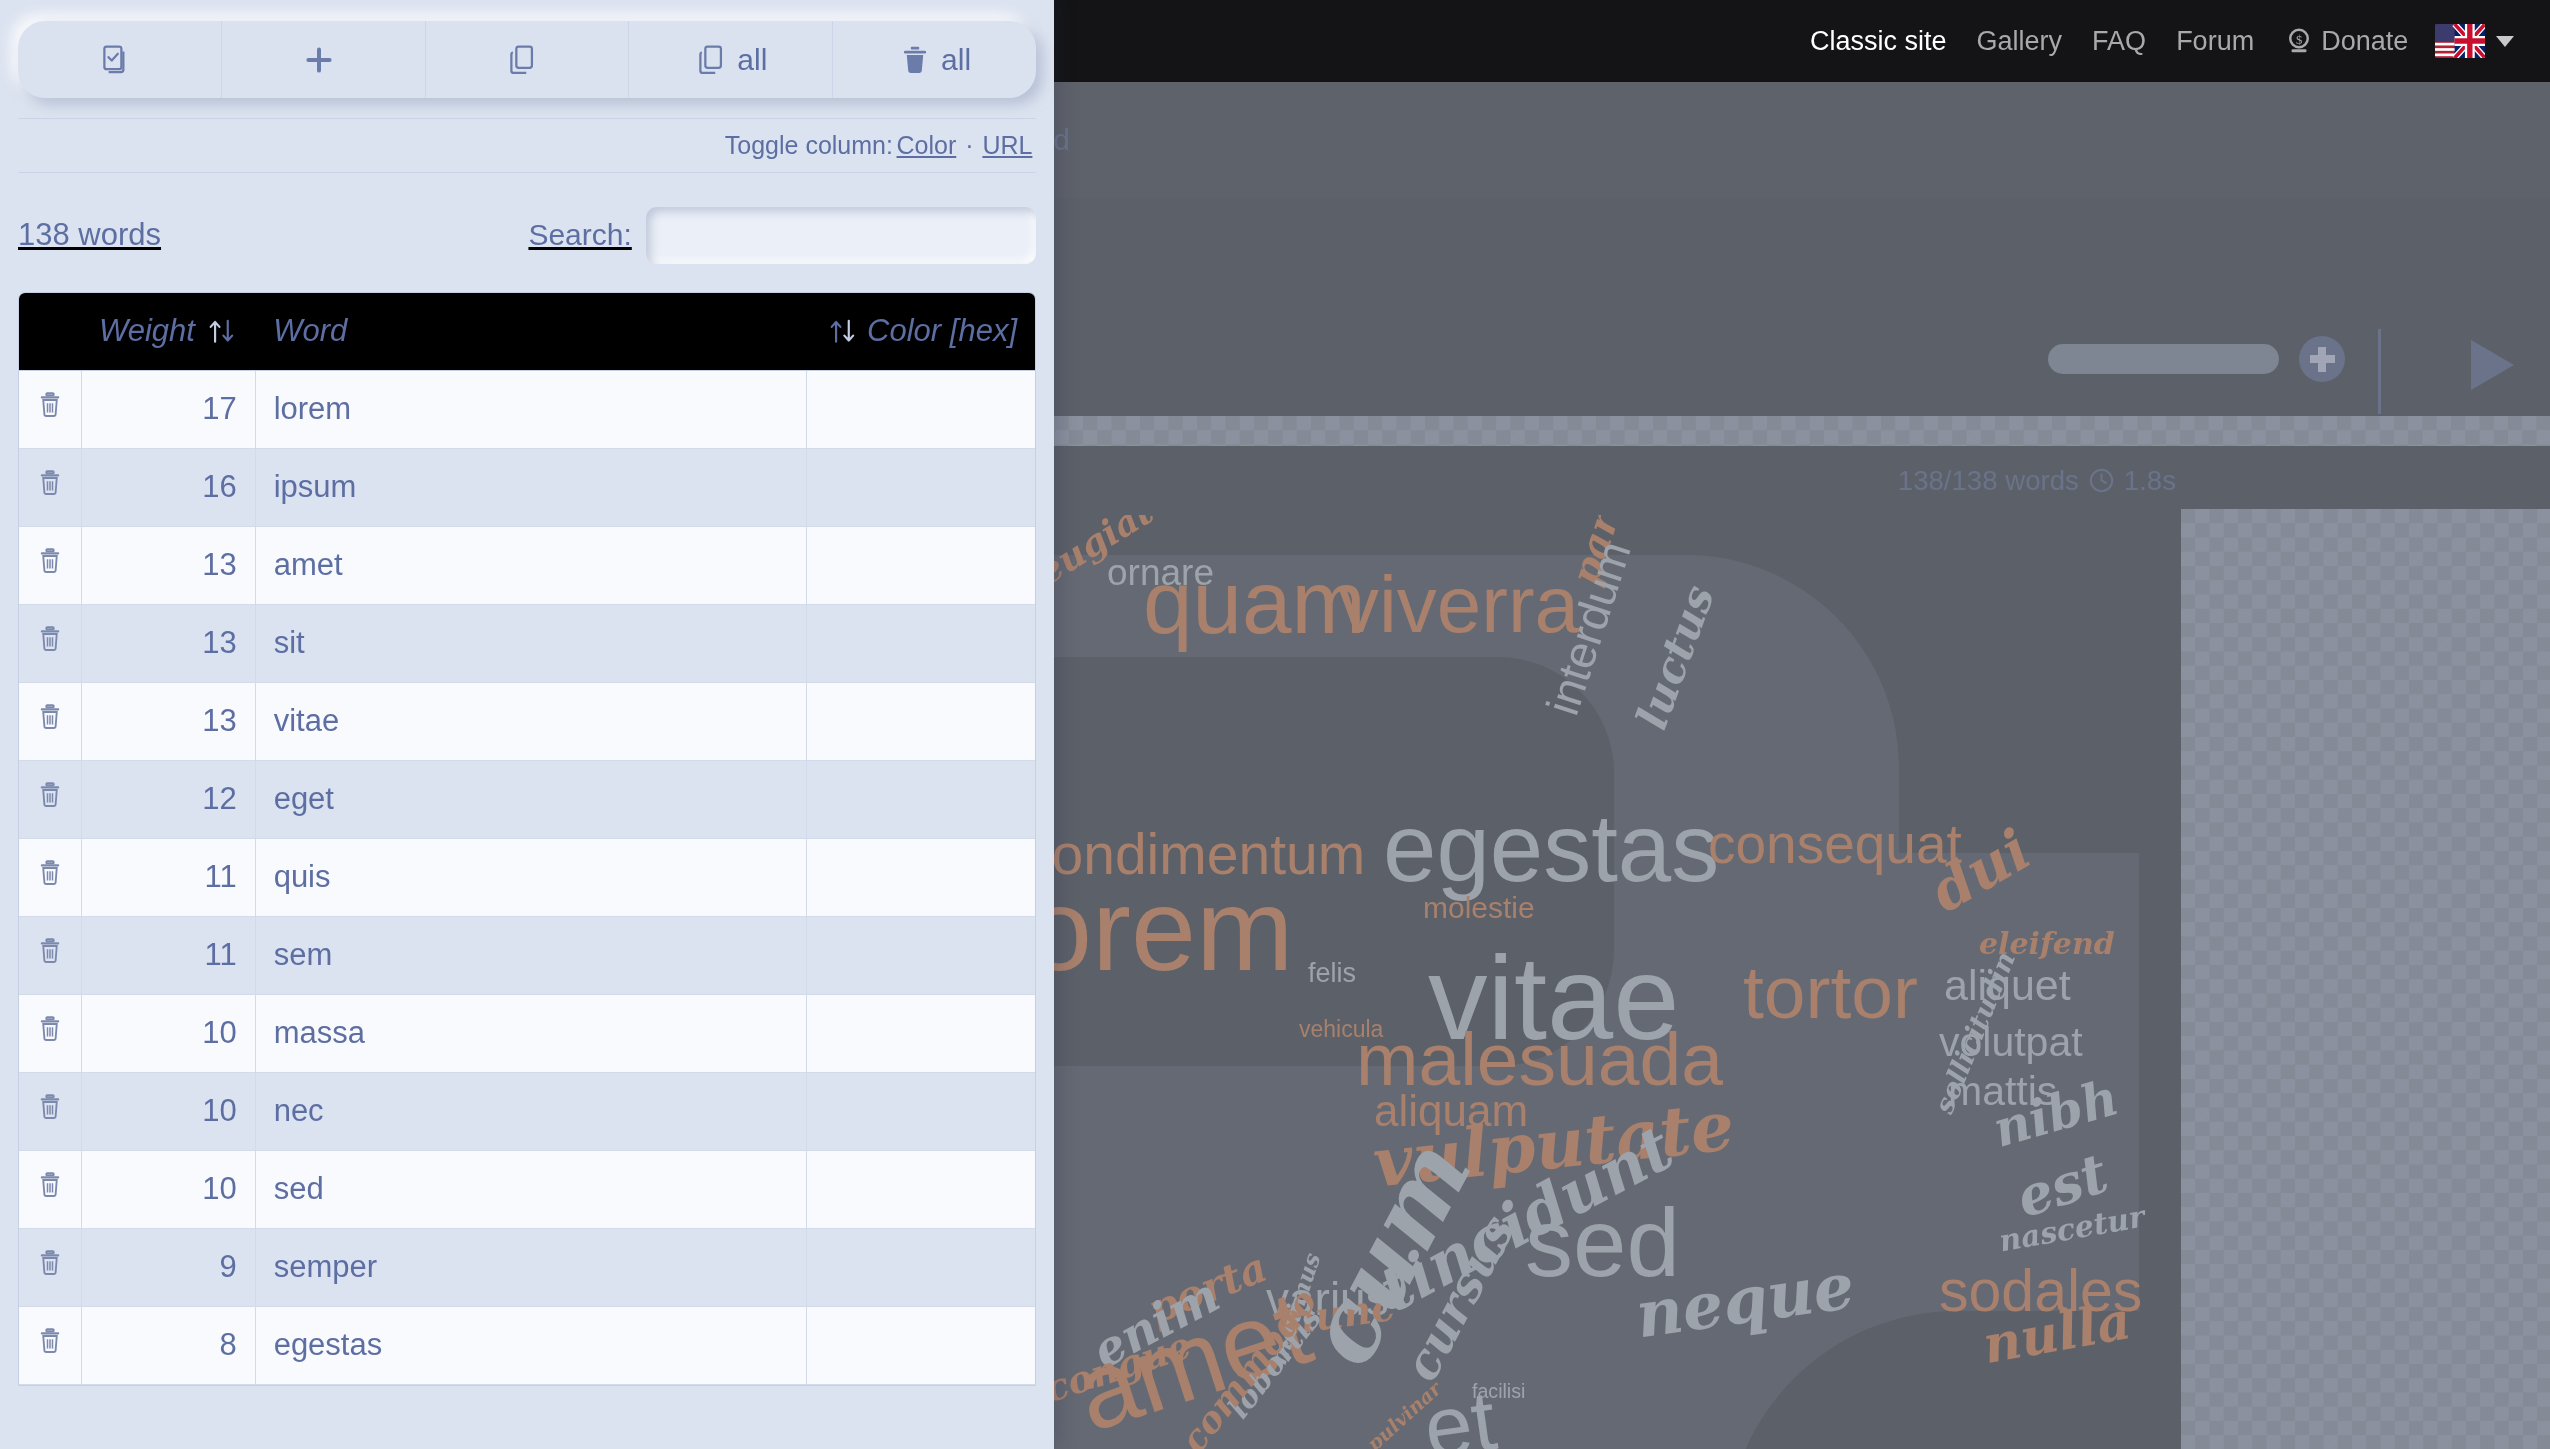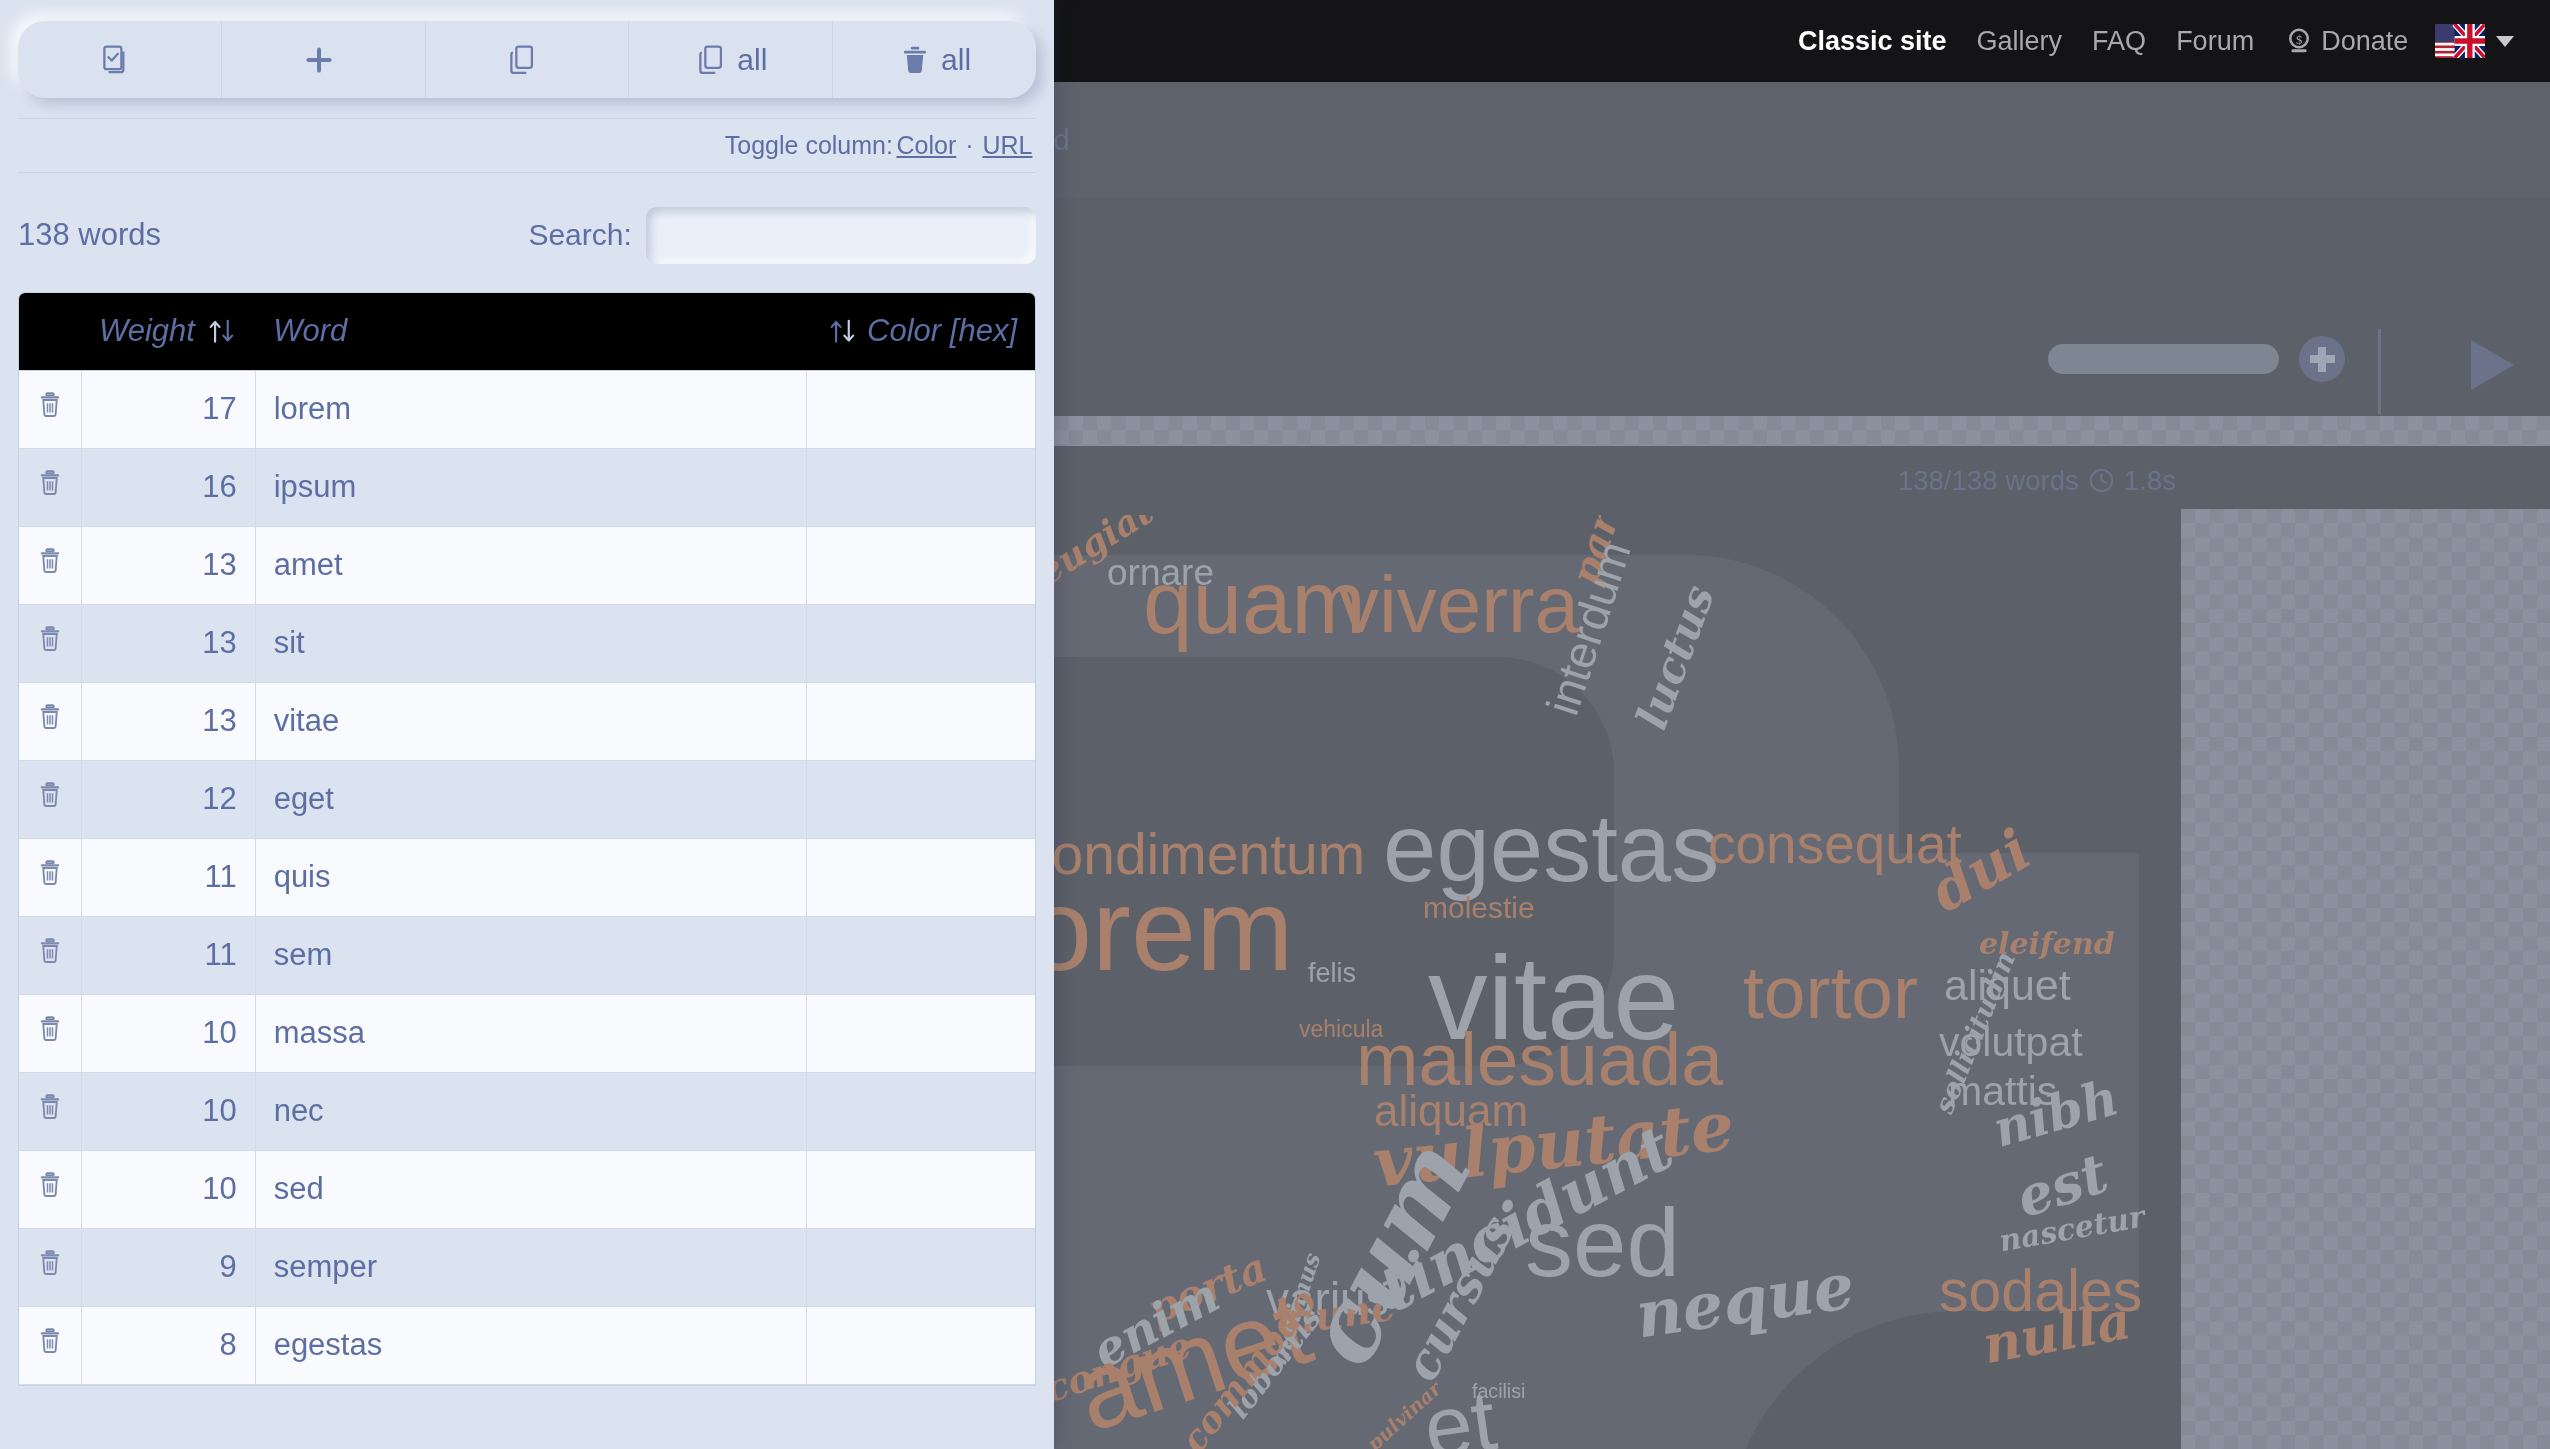--- a/index.html
+++ b/index.html
@@ -25,21 +25,21 @@
     padding-right: 36px;
     gap: 0px;
   }
   .nav-link {
     color: #a9a9ab;
     font-size: 27px;
     margin-left: 30px;
     text-decoration: none;
     white-space: nowrap;
   }
-  .nav-link.active { color: #ffffff; font-weight: bold; }
+  .nav-link.active { color: #ffffff; font-weight: normal; }
   .nav-donate {
     display: flex; align-items: center; gap: 7.1px;
     margin-left: 30px; color: #a9a9ab; font-size: 27px;
   }
   .coin-icon { width: 30px; height: 30px; display:block; }
   .flag-wrap { margin-left: 27px; display:flex; align-items:center; gap: 10.7px;}
   .flag { width: 50px; height: 34px; display:block; border-radius:1.8px; }
   .caret-down {
     width: 0; height: 0;
     border-left: 9.8px solid transparent;
@@ -208,21 +208,21 @@
   }
   #toggle-row a {
     color: #5d6ea3; text-decoration: underline; margin: 0 3.6px; cursor:pointer;
   }
   .dot-sep { margin: 0 5.3px; color:#5d6ea3; }
 
   
   #count-search-row {
     margin: 27px 18px 0 18px;
     height: 71px;
-    display:flex; align-items:center; justify-content: space-between;
+    display:flex; align-items:center; justify-content: space-between; text-decoration: underline;
   }
   #word-count { color: #5d6ea3; font-size: 31px; }
   #search-group { display:flex; align-items:center; gap: 14.2px; }
   #search-label { color: #5d6ea3; font-size: 30px; }
   #search-input {
     width: 390px; height: 57px; border-radius: 10.7px; border: none;
     background: #eaeff8;
     box-shadow: inset 4.4px 4.4px 9px rgba(150,162,190,.5), inset -3.6px -3.6px 9px rgba(255,255,255,.9);
     padding: 0 14.2px; font-size: 27px; color: #3f4e76;
     font-family: "Liberation Sans", sans-serif;

